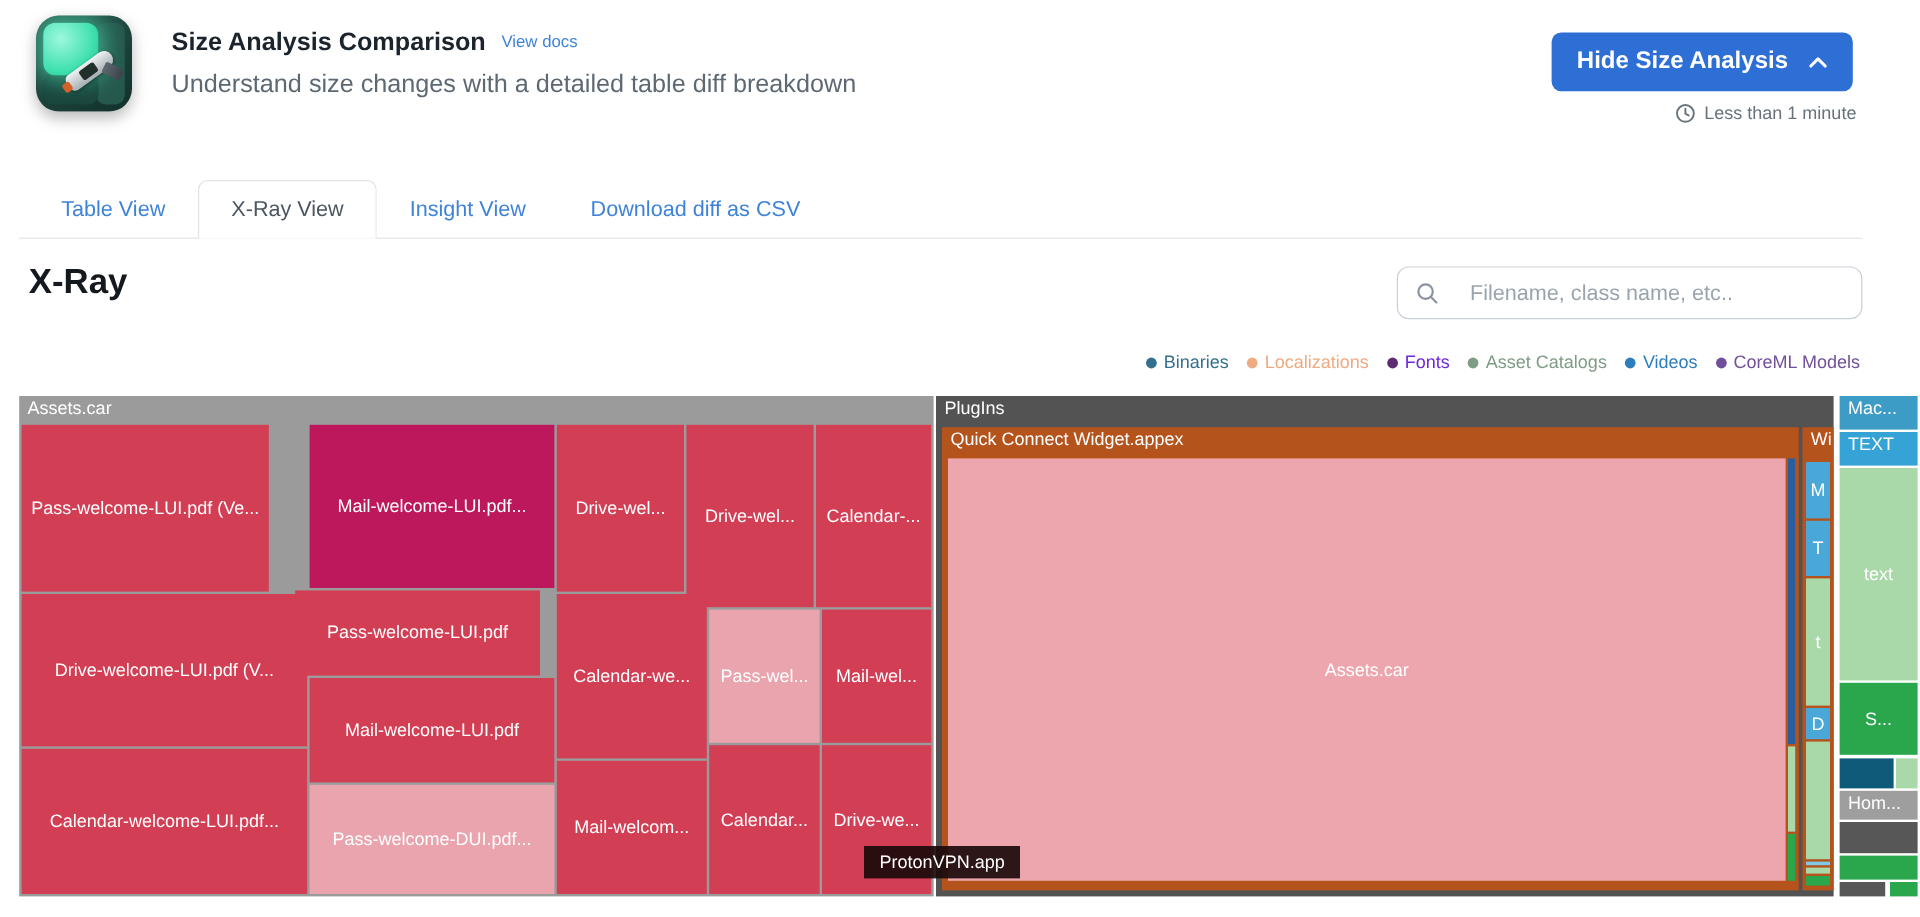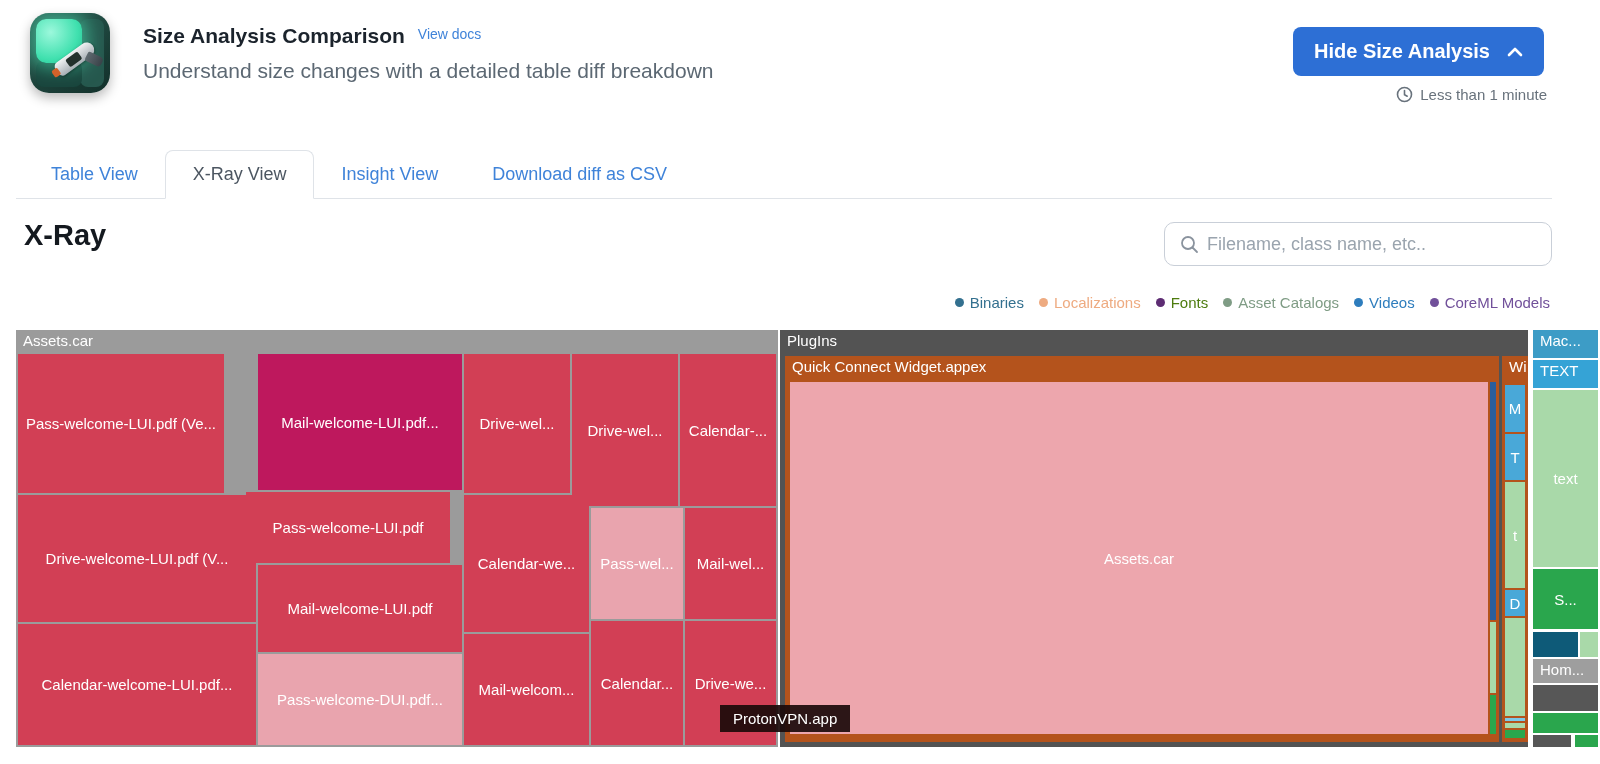--- a/index.html
+++ b/index.html
@@ -35,21 +35,21 @@
   .duration{position:absolute;top:86px;right:53px;display:flex;align-items:center;gap:7px;color:#68727c;font-size:15px;}
   
   .tabbar{position:absolute;top:150px;left:16px;right:48px;height:48px;display:flex;align-items:stretch;
     border-bottom:1px solid #dfe3e8;padding-left:8px;}
   .tab{display:flex;align-items:center;padding:0 27px;font-size:18px;color:#3f83d9;cursor:pointer;white-space:nowrap;}
   .tab.active{color:#4c5661;background:#fff;border:1px solid #dfe3e8;border-bottom:1px solid #fff;
     border-radius:8px 8px 0 0;margin-bottom:-1px;}
   
   .xray-title{position:absolute;top:219px;left:24px;font-size:29px;font-weight:700;color:#14191f;}
   .search-box{position:absolute;top:222px;right:48px;width:388px;height:44px;border:1px solid #c9cfd8;
-    border-radius:10px;display:flex;align-items:center;padding:0 15px;gap:6px;background:#fff;box-sizing:border-box;}
+    border-radius:10px;display:flex;align-items:center;padding:0 15px;gap:24px;background:#fff;box-sizing:border-box;}
   .search-box input{border:none;outline:none;flex:1;font-size:18px;font-family:inherit;color:#333;background:transparent;}
   .search-box input::placeholder{color:#9aa4ae;}
   .legend{position:absolute;top:294px;right:50px;display:flex;gap:15px;font-size:15px;align-items:center;}
   .legend-item{display:flex;align-items:center;gap:6px;cursor:pointer;white-space:nowrap;}
   .legend-dot{width:9px;height:9px;border-radius:50%;flex:0 0 auto;}
   
   .treemap{position:absolute;left:16px;top:330px;width:1582px;height:417px;font-size:15px;}
   .tm-node{position:absolute;overflow:hidden;box-sizing:border-box;}
   .tm-center{display:flex;align-items:center;justify-content:center;color:#fff;white-space:nowrap;}
   .tm-header-label{display:block;padding:2px 7px;color:#fff;white-space:nowrap;overflow:hidden;font-size:15px;}
@@ -114,21 +114,21 @@
     <div class="legend-item">
       <span class="legend-dot" style="background: rgb(51, 112, 143);"></span>
       <span style="color: rgb(51, 112, 143);">Binaries</span>
     </div>
     <div class="legend-item">
       <span class="legend-dot" style="background: rgb(238, 171, 129);"></span>
       <span style="color: rgb(238, 171, 129);">Localizations</span>
     </div>
     <div class="legend-item">
       <span class="legend-dot" style="background: rgb(93, 44, 115);"></span>
-      <span style="color: #4d7c0f;">Fonts</span>
+      <span style="color: #6d28d9;">Fonts</span>
     </div>
     <div class="legend-item">
       <span class="legend-dot" style="background: rgb(127, 156, 133);"></span>
       <span style="color: rgb(127, 156, 133);">Asset Catalogs</span>
     </div>
     <div class="legend-item">
       <span class="legend-dot" style="background: rgb(46, 125, 189);"></span>
       <span style="color: rgb(46, 125, 189);">Videos</span>
     </div>
     <div class="legend-item">

